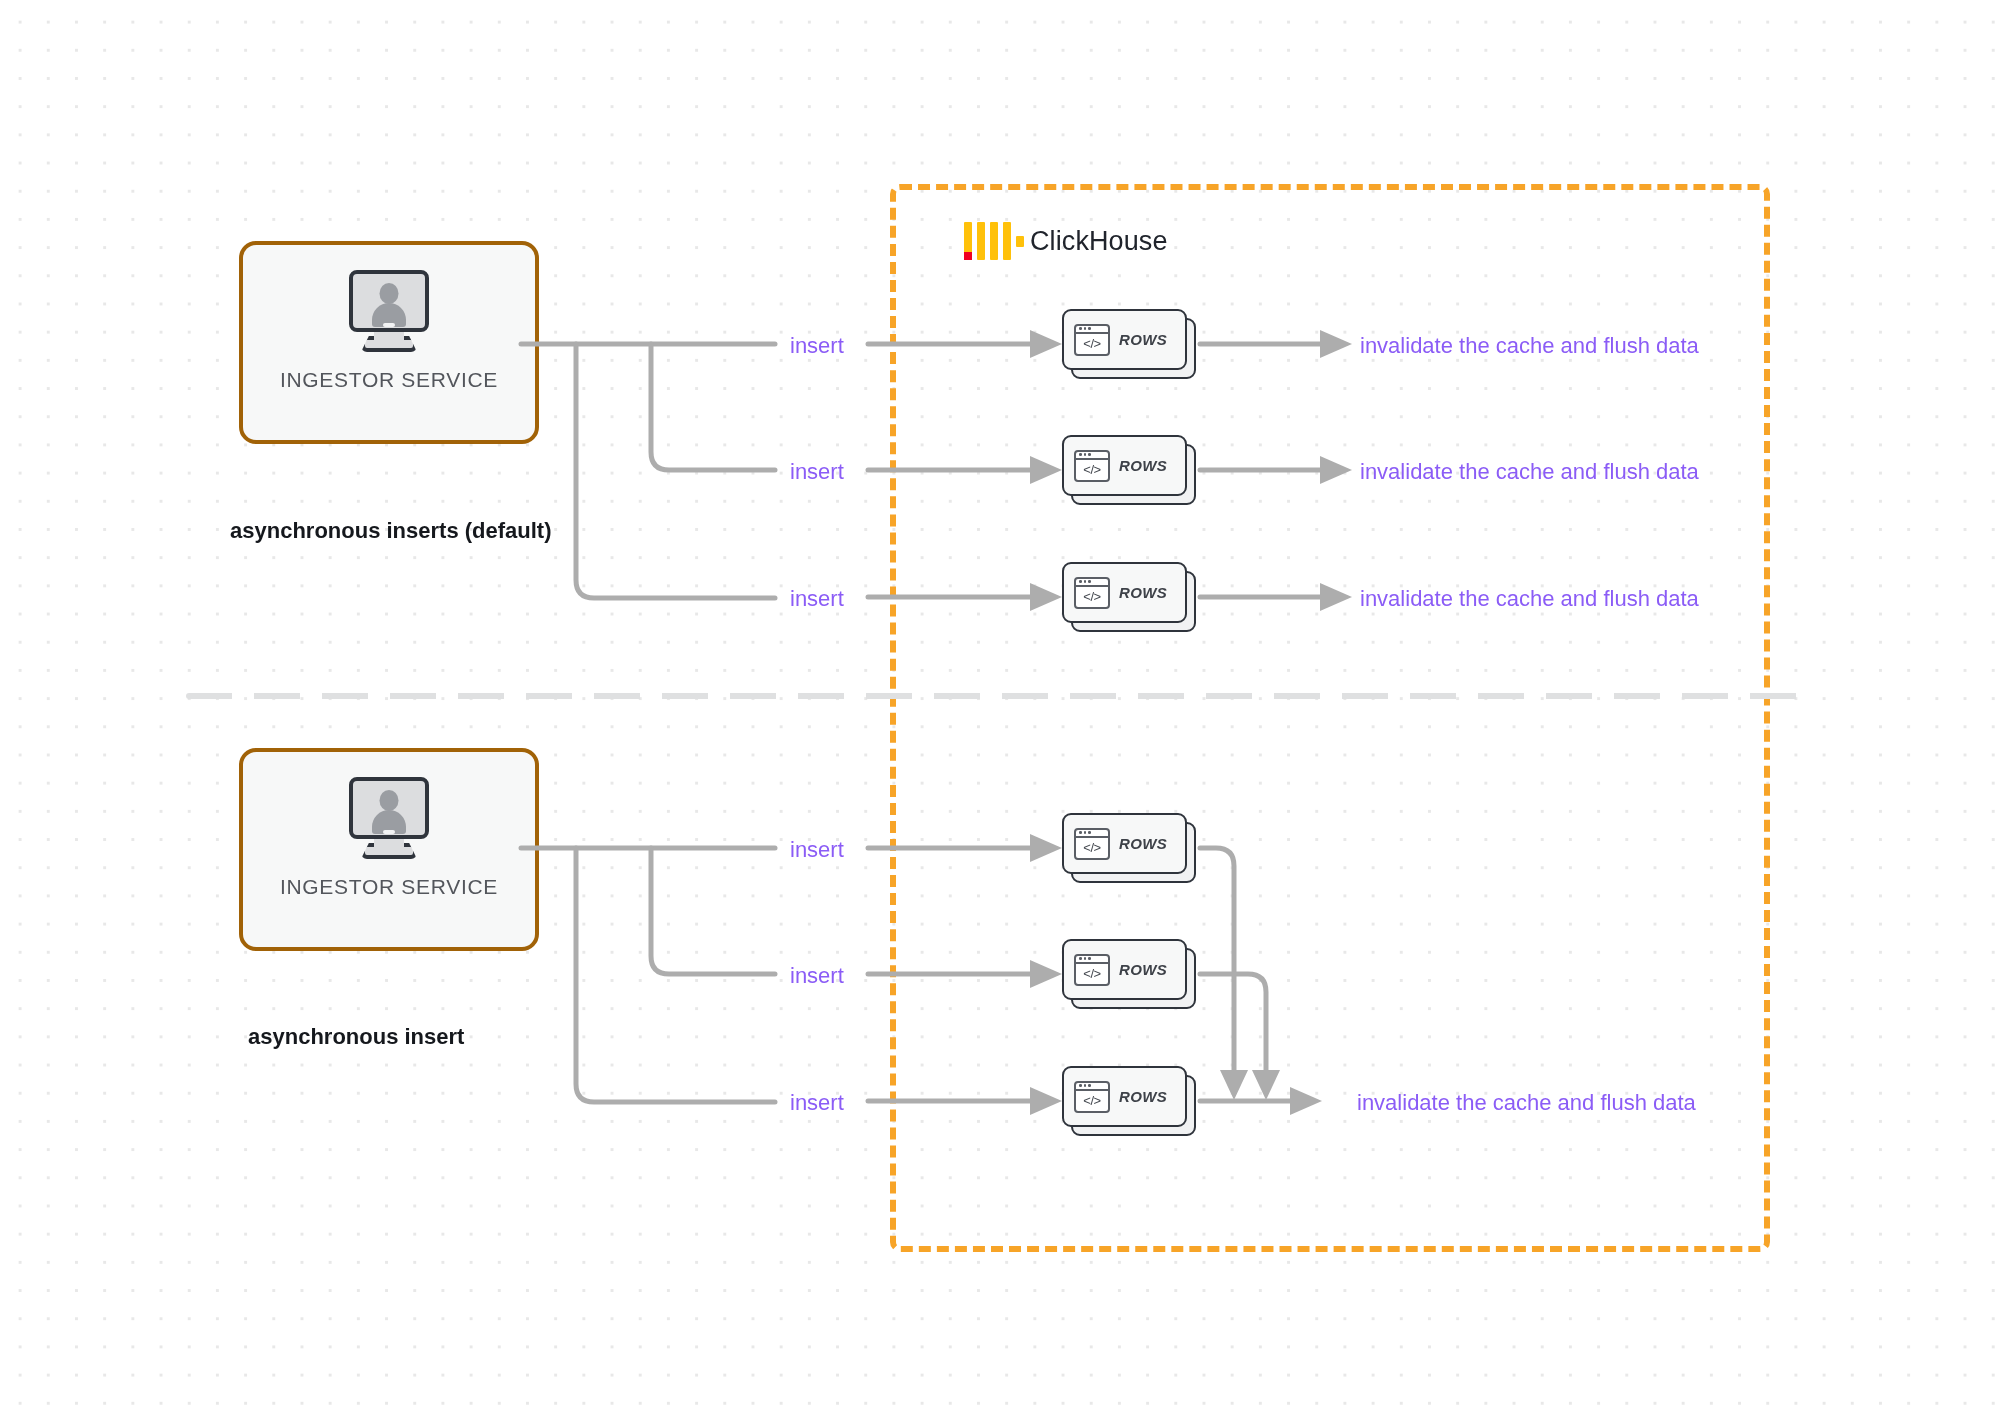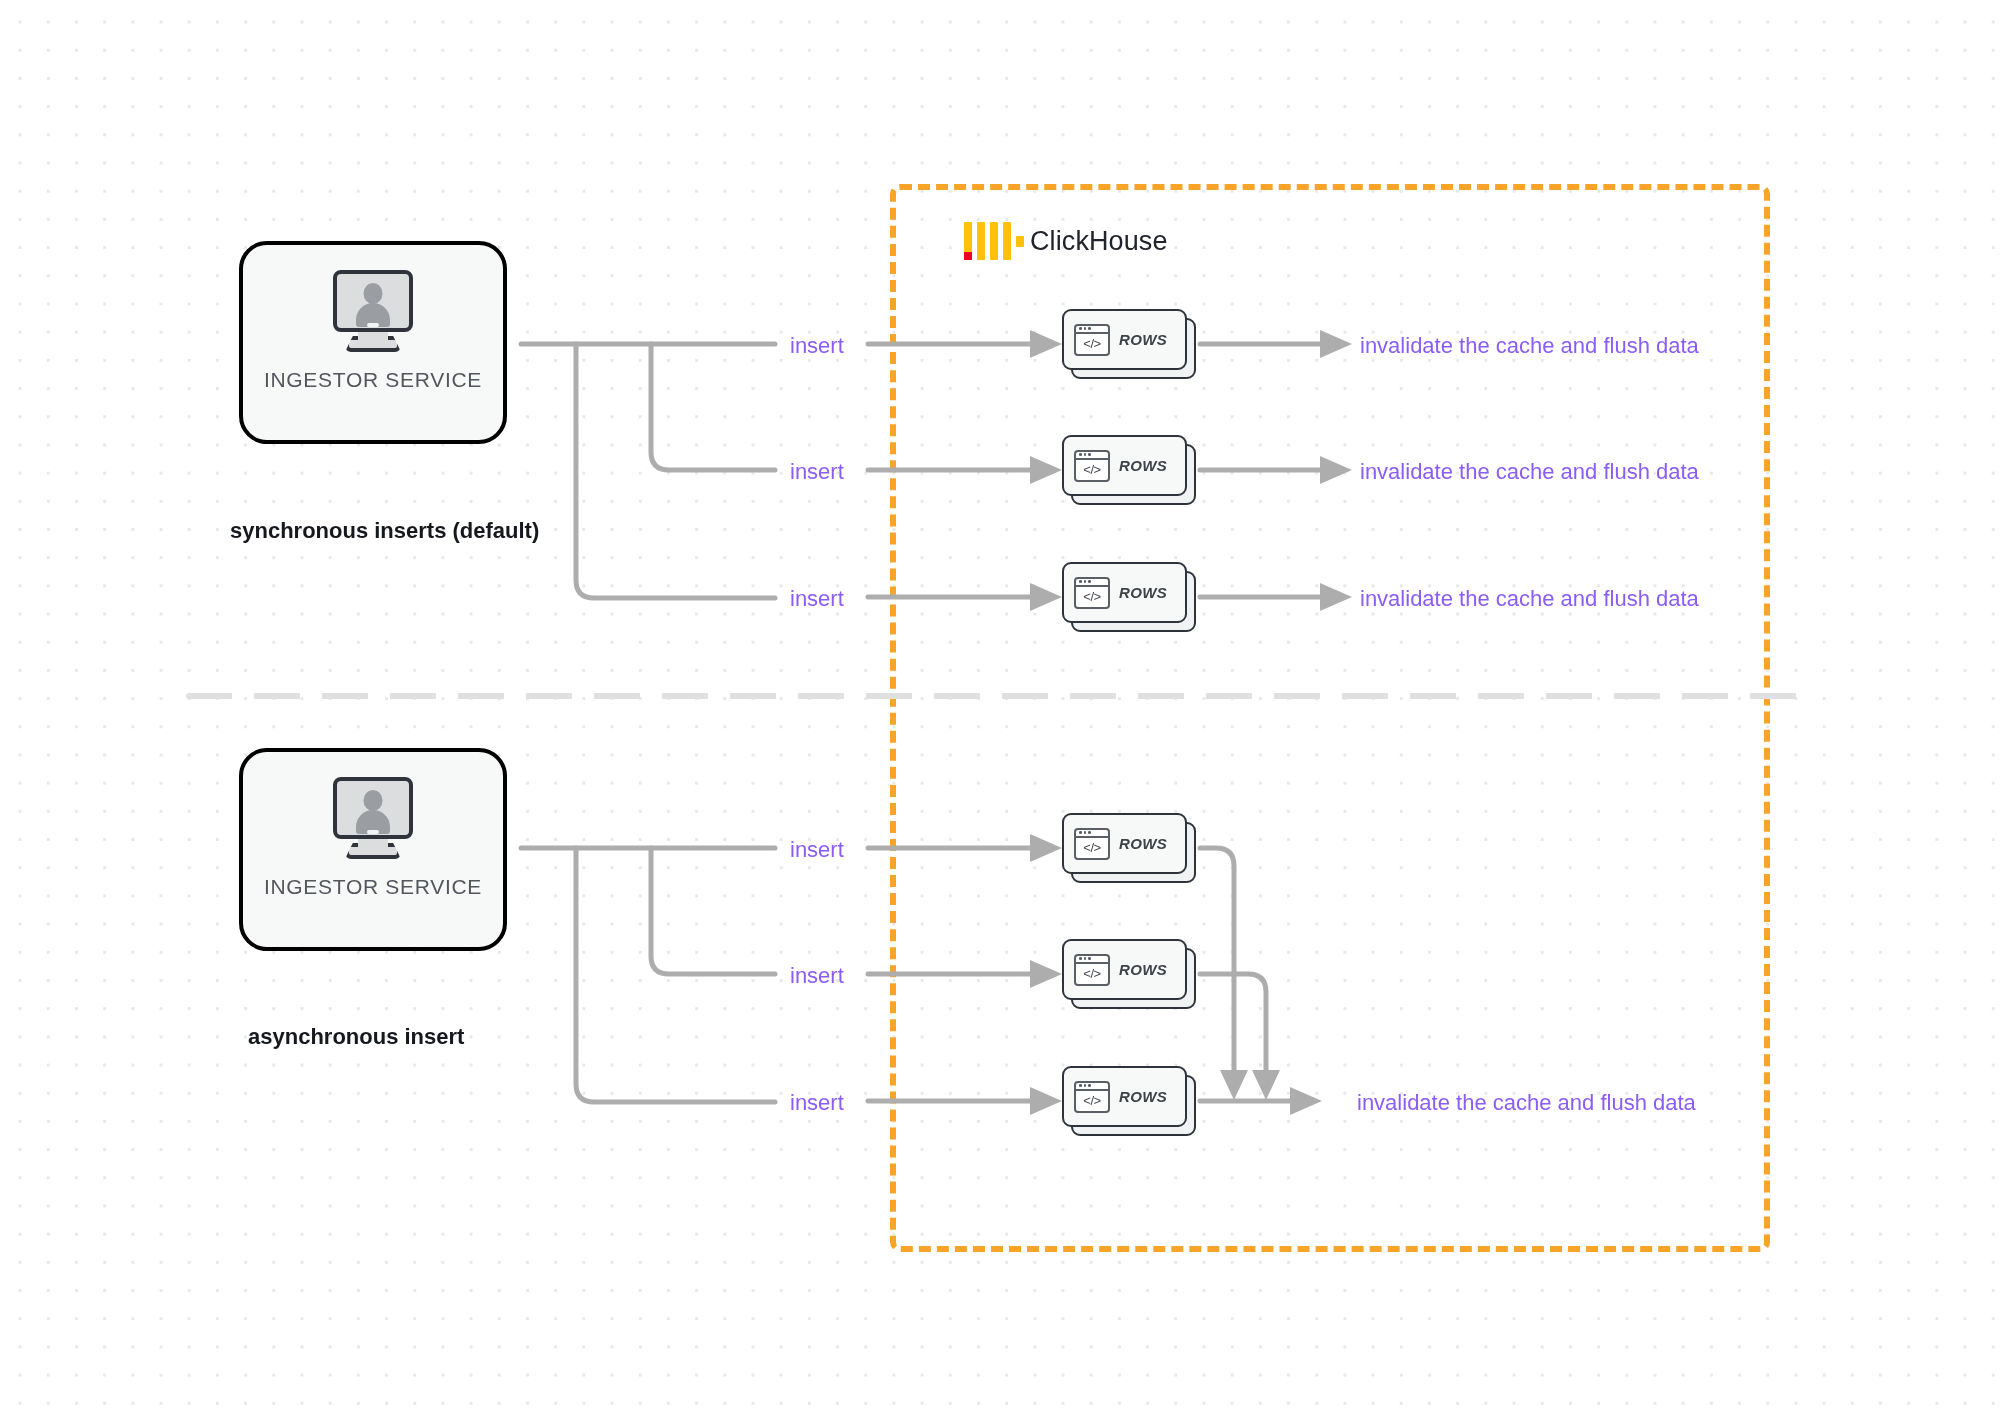--- a/index.html
+++ b/index.html
@@ -34,24 +34,24 @@
   .ch-logo .b2{left:13px;}
   .ch-logo .b3{left:26px;}
   .ch-logo .b4{left:39px;}
   .ch-logo .red{position:absolute;left:0px;bottom:0px;width:8px;height:8px;background:#f00020;}
   .ch-logo .stub{position:absolute;left:52px;top:14px;width:8px;height:11px;background:#ffc10a;border-radius:1px;}
   .ch-title{font-size:27px;color:#20242c;letter-spacing:.1px;white-space:nowrap;}
 
   
   .service-box{
     position:absolute;
-    width:268px;height:203px;
+    width:300px;height:203px;
     background:#f7f8f8;
-    border:4px solid #000000;
-    border-radius:28px;
+    border:4px solid #a16207;
+    border-radius:17px;
     box-sizing:border-box;
     display:flex;flex-direction:column;align-items:center;justify-content:flex-start;
   }
   .service-box.sync{left:239px;top:241px;}
   .service-box.async{left:239px;top:748px;}
   .monitor{position:relative;width:92px;height:80px;margin-top:25px;}
   .mon-screen{
     position:absolute;left:6px;top:0;width:80px;height:62px;
     background:#dcdddf;border:4px solid #2f343c;border-radius:8px;box-sizing:border-box;
     overflow:hidden;
@@ -140,21 +140,21 @@
       <div class="mon-base"></div>
       <div class="mon-neck"></div>
       <div class="mon-screen">
         <div class="mon-person-head"></div>
         <div class="mon-person-body"></div>
       </div>
       <div class="mon-notch"></div>
     </div>
     <div class="service-label">INGESTOR SERVICE</div>
   </div>
-  <div class="section-caption sync">synchronous inserts (default)</div>
+  <div class="section-caption sync">asynchronous inserts (default)</div>
 
   <div class="service-box async">
     <div class="monitor">
       <div class="mon-base"></div>
       <div class="mon-neck"></div>
       <div class="mon-screen">
         <div class="mon-person-head"></div>
         <div class="mon-person-body"></div>
       </div>
       <div class="mon-notch"></div>

